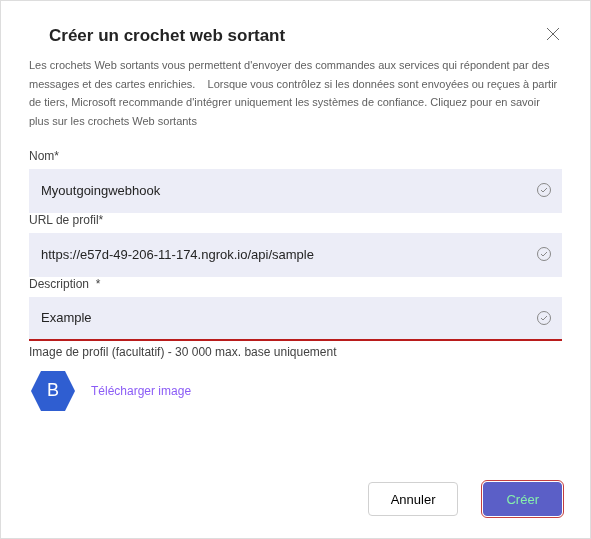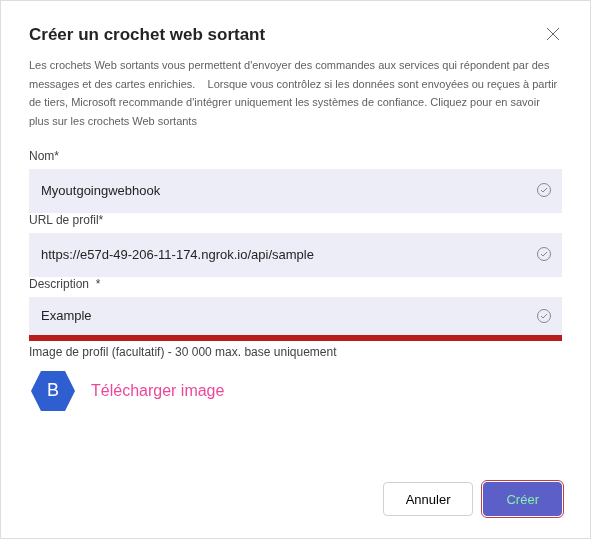--- a/index.html
+++ b/index.html
@@ -9,22 +9,23 @@
     width: 591px;
     height: 539px;
     position: relative;
     border: 1px solid #ddd;
     padding: 24px 28px;
     color: #242424;
   }
   .header {
     display: flex;
     justify-content: space-between;
-    align-items: flex-start;
+    align-items: center;
     margin-bottom: 10px;
+    margin-left: 20px;
   }
   .title {
     font-size: 17px;
     font-weight: 600;
   }
   .close {
     font-size: 16px;
     color: #666;
     cursor: pointer;
     background: none;
@@ -48,21 +49,21 @@
   .input-wrap {
     position: relative;
     display: flex;
     align-items: center;
     background: #ecedf7;
     height: 44px;
     padding: 0 36px 0 12px;
     border-bottom: 1px solid transparent;
   }
   .input-wrap.focused {
-    border-bottom: 6px solid #b91c1c;
+    border-bottom: 2px solid #b91c1c;
   }
   .input-wrap input {
     width: 100%;
     border: none;
     background: transparent;
     font-size: 13px;
     color: #242424;
     outline: none;
   }
   .input-wrap .check {
@@ -90,29 +91,29 @@
     position: relative;
   }
   .avatar-hex svg { position: absolute; inset: 0; }
   .avatar-letter {
     position: relative;
     color: #fff;
     font-size: 18px;
     font-weight: 400;
   }
   .upload-label {
-    font-size: 16px;
-    color: #ec4899;
+    font-size: 12px;
+    color: #8b5cf6;
   }
   .footer {
     position: absolute;
     right: 28px;
     bottom: 22px;
     display: flex;
-    gap: 10px;
+    gap: 25px;
     justify-content: space-between;
   }
   .btn {
     height: 34px;
     padding: 0 22px;
     font-size: 13px;
     border-radius: 4px;
     cursor: pointer;
     border: 1px solid #d1d1d1;
     background: #fff;

